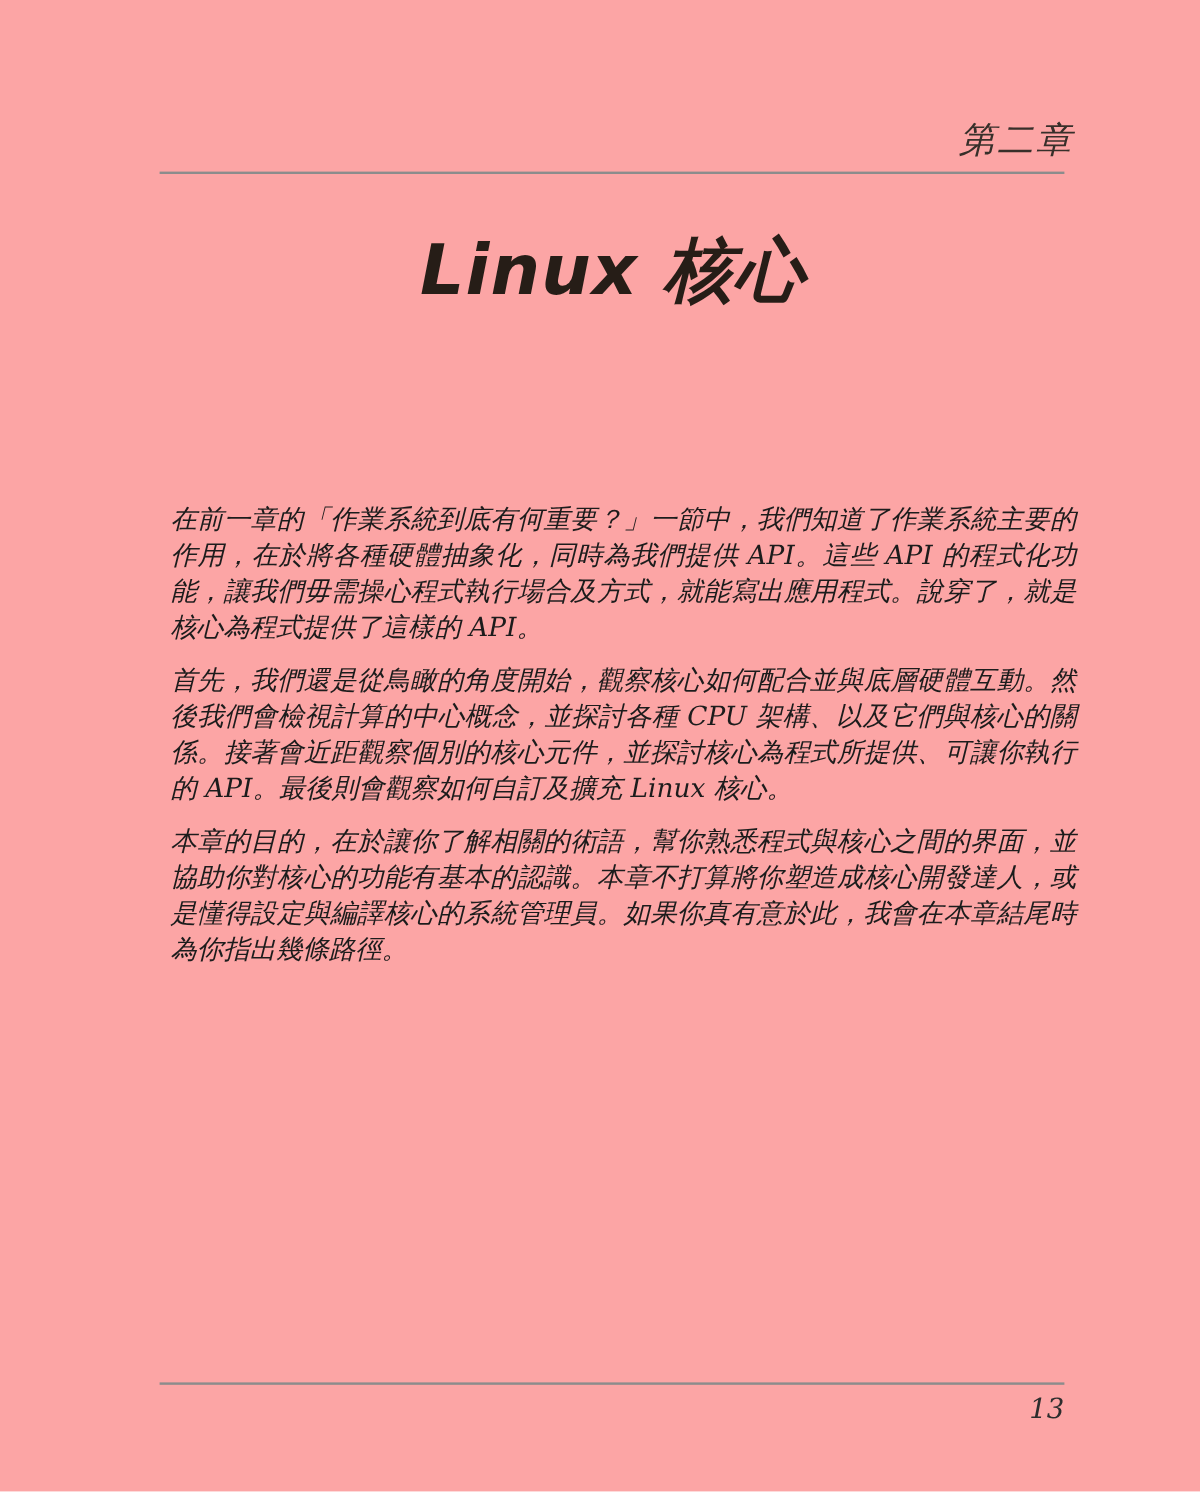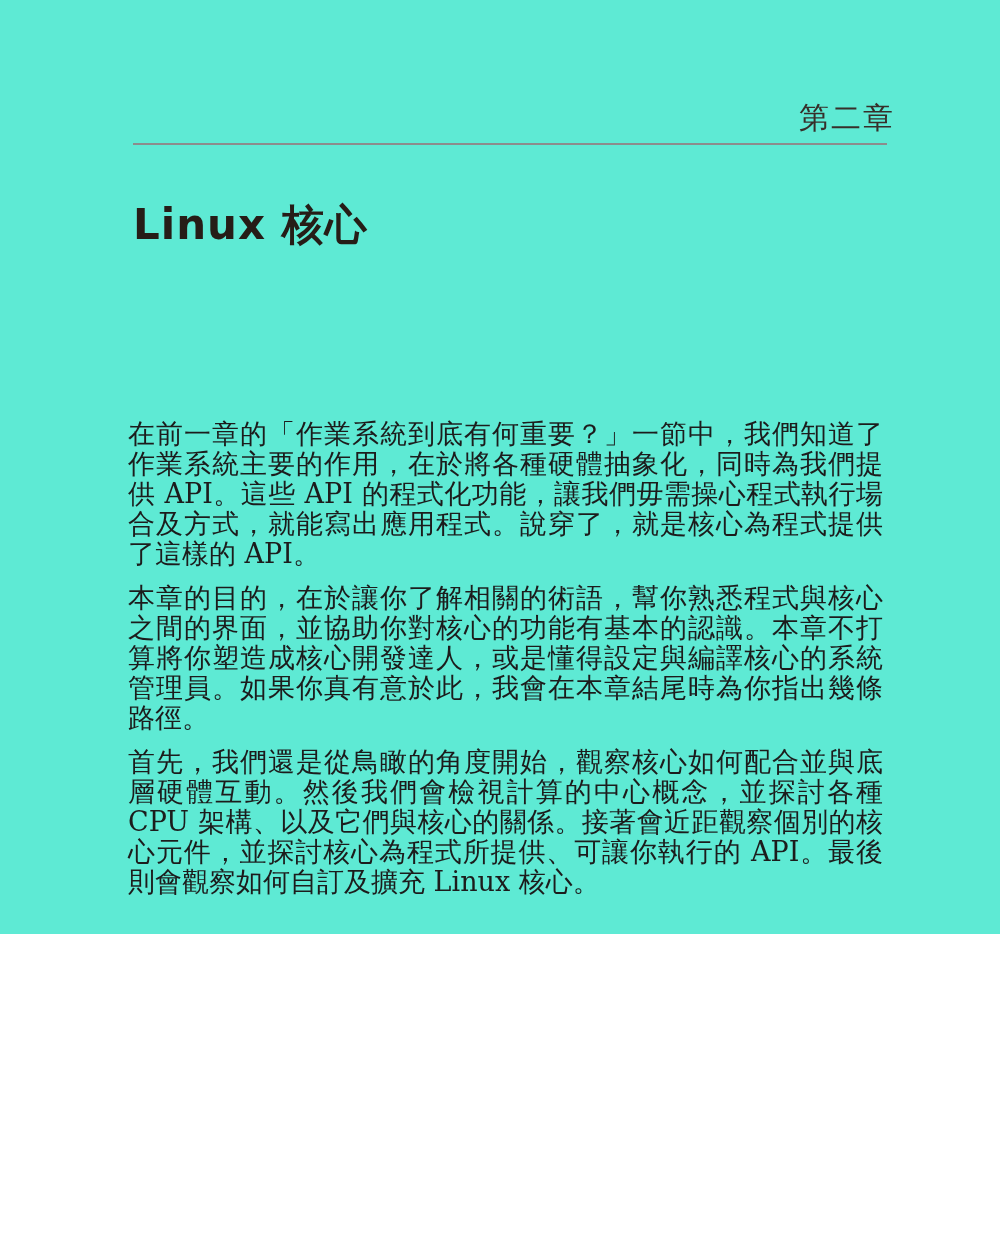--- a/index.html
+++ b/index.html
@@ -3,24 +3,25 @@
 <meta charset="utf-8">
 <style>
   html, body {
     margin: 0;
     padding: 0;
     background: #ffffff;
   }
   .page {
     position: relative;
     width: 1000px;
-    height: 934px;
-    background: #5eead4;
+    height: 1243px;
+    background: #fca5a5;
     overflow: hidden;
     font-family: "DejaVu Serif", "Liberation Serif", serif;
+    font-style: italic;
   }
   
   .chapter-label {
     position: absolute;
     top: 101px;
     left: 133px;
     width: 762px;
     text-align: right;
     font-family: "DejaVu Sans", "Liberation Sans", sans-serif;
     font-weight: 400;
@@ -36,37 +37,37 @@
     width: 754px;
     height: 2px;
     background: #8c8c8c;
   }
   
   .page-title {
     position: absolute;
     top: 166px;
     left: 133px;
     width: 755px;
-    text-align: left;
+    text-align: center;
     font-family: "DejaVu Sans", "Liberation Sans", sans-serif;
     font-weight: 700;
-    font-size: 42px;
+    font-size: 58px;
     line-height: 78px;
     letter-spacing: 1px;
     color: #261d17;
     white-space: nowrap;
     margin-top: 20px;
   }
   
   .body-text {
     position: absolute;
     top: 419px;
-    left: 128px;
+    left: 142px;
     width: 755px;
-    font-size: 27px;
+    font-size: 22px;
     line-height: 30px;
     text-align: justify;
     color: #1c1c1c;
   }
   .body-text p {
     margin: 0 0 14px 0;
   }
   
   .footer-rule {
     position: absolute;
@@ -93,20 +94,21 @@
 <div class="page">
 
   <div class="chapter-label">第二章</div>
 
   <div class="header-rule"></div>
 
   <h1 class="page-title">Linux 核心</h1>
 
   <div class="body-text">
     <p>在前一章的「作業系統到底有何重要？」一節中，我們知道了作業系統主要的作用，在於將各種硬體抽象化，同時為我們提供 API。這些 API 的程式化功能，讓我們毋需操心程式執行場合及方式，就能寫出應用程式。說穿了，就是核心為程式提供了這樣的 API。</p>
+    <p>首先，我們還是從鳥瞰的角度開始，觀察核心如何配合並與底層硬體互動。然後我們會檢視計算的中心概念，並探討各種 CPU 架構、以及它們與核心的關係。接著會近距觀察個別的核心元件，並探討核心為程式所提供、可讓你執行的 API。最後則會觀察如何自訂及擴充 Linux 核心。</p>
     <p>本章的目的，在於讓你了解相關的術語，幫你熟悉程式與核心之間的界面，並協助你對核心的功能有基本的認識。本章不打算將你塑造成核心開發達人，或是懂得設定與編譯核心的系統管理員。如果你真有意於此，我會在本章結尾時為你指出幾條路徑。</p>
-    <p>首先，我們還是從鳥瞰的角度開始，觀察核心如何配合並與底層硬體互動。然後我們會檢視計算的中心概念，並探討各種 CPU 架構、以及它們與核心的關係。接著會近距觀察個別的核心元件，並探討核心為程式所提供、可讓你執行的 API。最後則會觀察如何自訂及擴充 Linux 核心。</p>
   </div>
 
   <div class="footer-rule"></div>
 
+  <div class="page-number">13</div>
 
 </div>
 
 </body></html>

